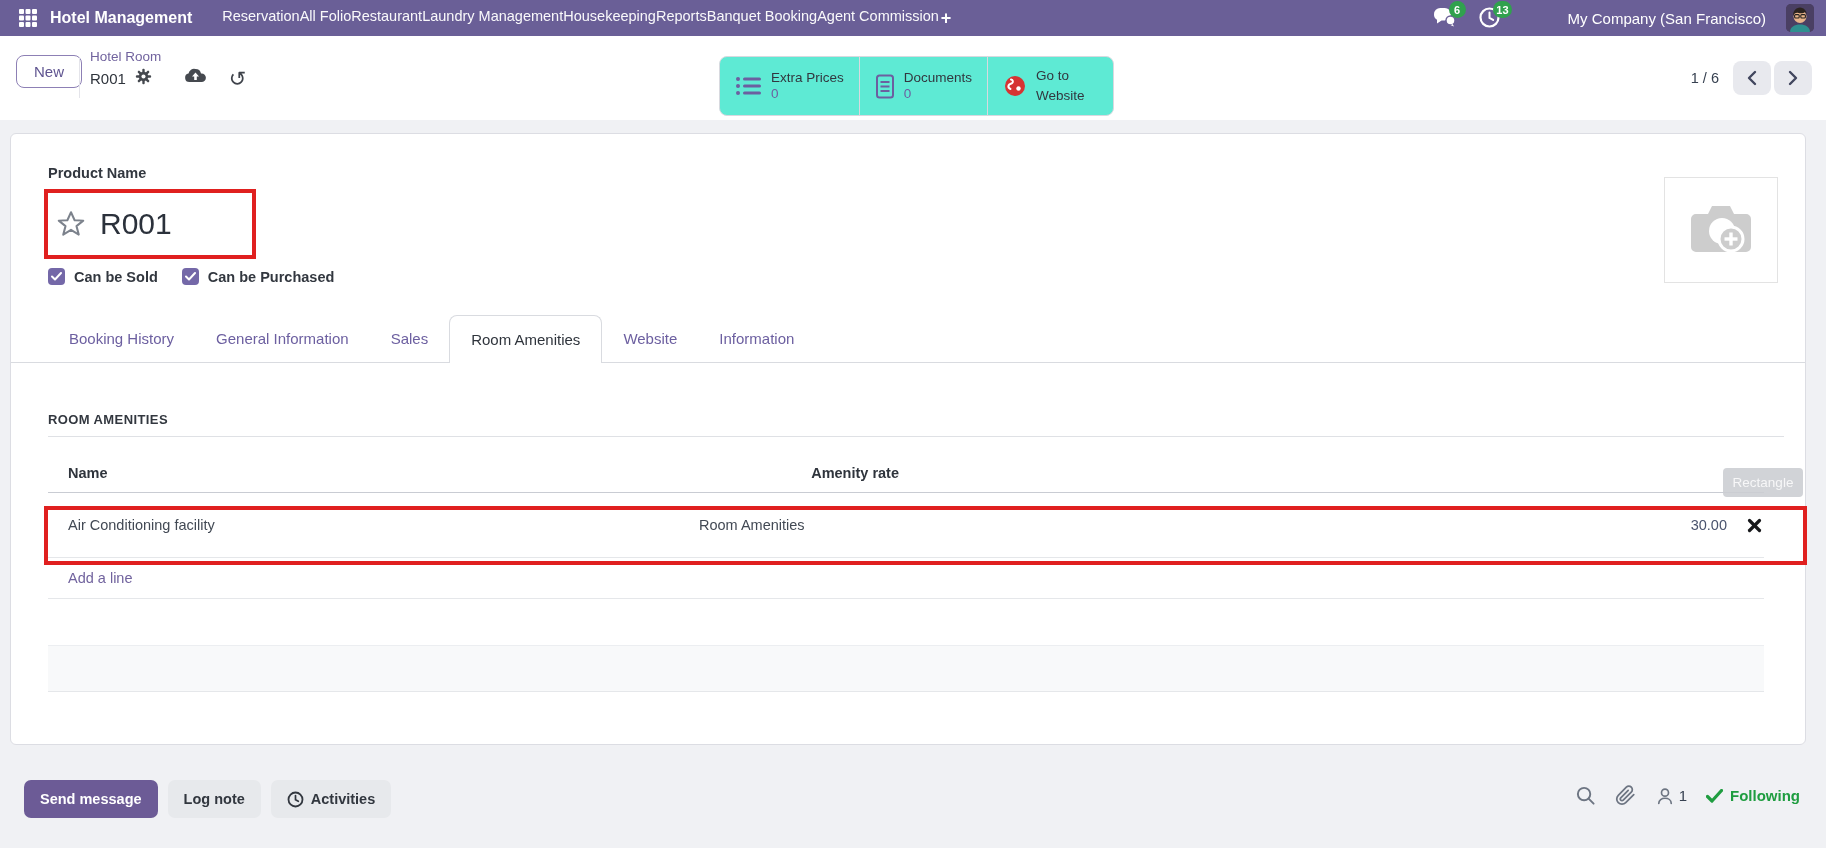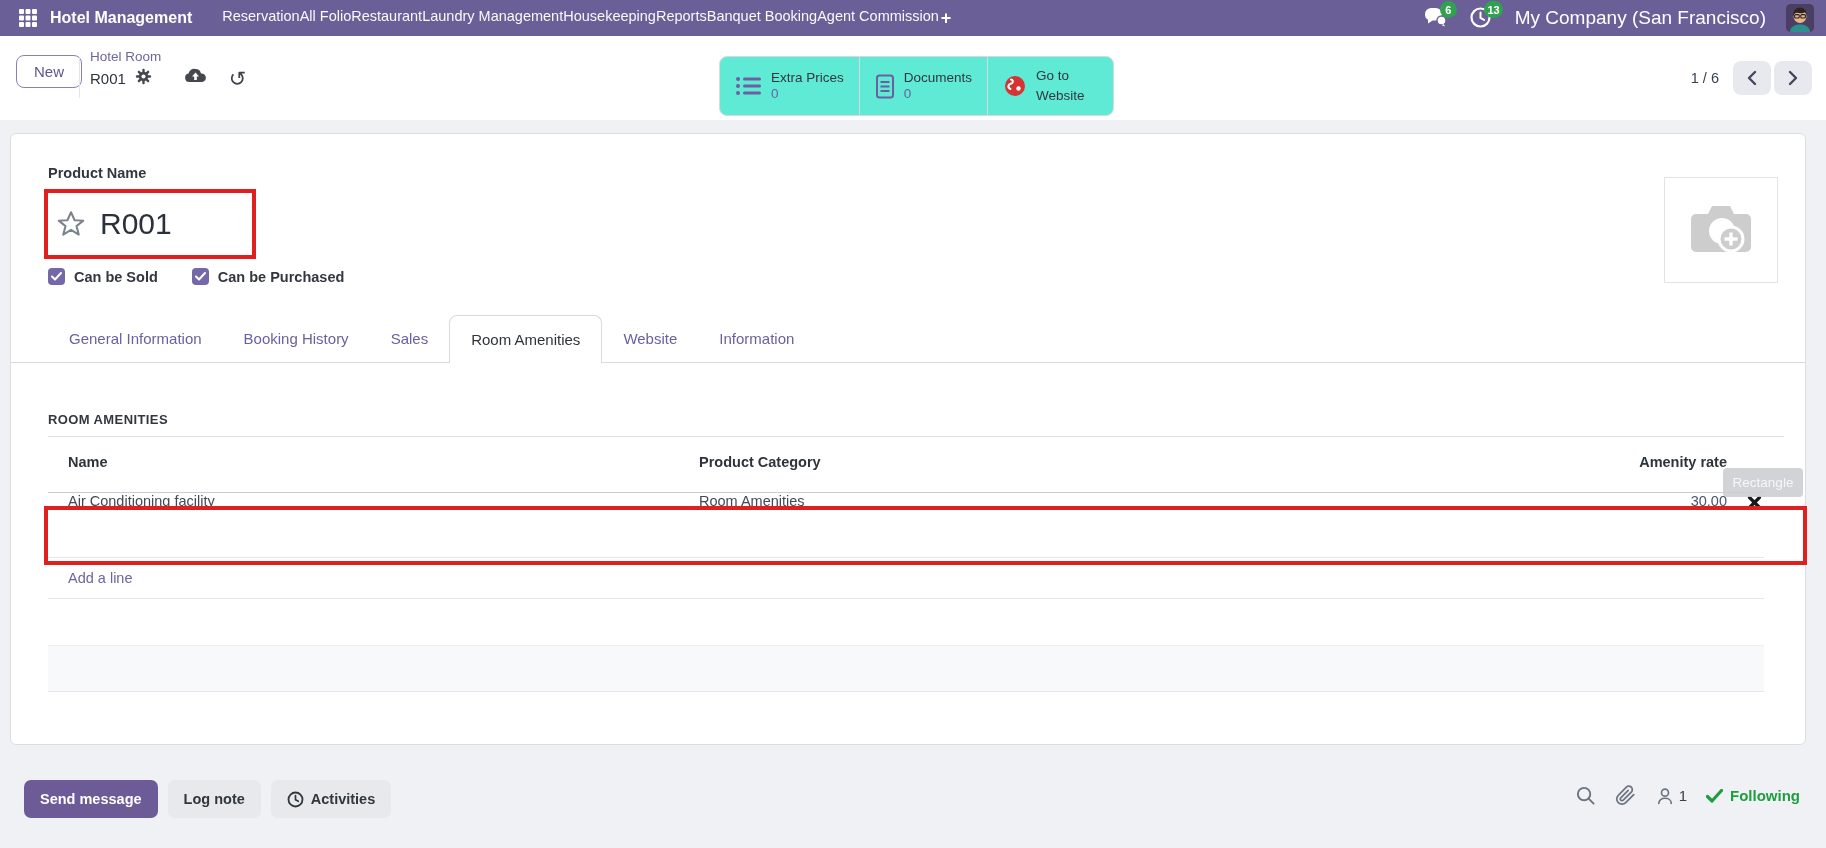--- a/index.html
+++ b/index.html
@@ -14,21 +14,21 @@
               margin:0 10px 0 4px; cursor:pointer; }
   .brand { font-size:16px; font-weight:700; margin-right:30px; white-space:nowrap; }
   .nav-items { display:flex; align-items:flex-start; font-size:14.5px; }
   .nav-item { cursor:pointer; white-space:nowrap; opacity:.96; }
   .nav-plus { font-size:18px; font-weight:700; cursor:pointer; margin-left:2px; }
   .topbar-right { margin-left:auto; display:flex; align-items:center; gap:20px; }
   .icon-badge-wrap { position:relative; width:26px; height:24px; cursor:pointer; }
   .green-badge { position:absolute; top:-5px; right:-8px; min-width:17px; height:17px; padding:0 3px;
                  background:#30a14e; border-radius:9px; font-size:11px; font-weight:700; color:#fff;
                  display:flex; align-items:center; justify-content:center; }
-  .company-name { font-size:19px; white-space:nowrap; }
+  .company-name { font-size:15px; white-space:nowrap;margin-left:44px; }
   .avatar { width:28px; height:28px; border-radius:5px; overflow:hidden; cursor:pointer; background:#4a3f63; }
 
   
   .controlbar { position:absolute; left:0; top:36px; width:100%; height:84px; background:#fff; }
   .new-btn { position:absolute; left:16px; top:19px; padding:7px 17px; background:#fff;
              border:1px solid #8d80b5; border-radius:8px; color:#5f5490; font-size:15px;
              font-weight:500; cursor:pointer; }
   .cp-divider { position:absolute; left:79px; top:22px; width:1px; height:40px; background:#e4e4ea; }
   .breadcrumb-block { position:absolute; left:90px; top:13px; }
   .bc-parent { font-size:13.5px; color:#71639e; cursor:pointer; }
@@ -58,42 +58,42 @@
   .content { position:absolute; left:0; top:120px; width:100%; height:530px; background:#f0f1f4; }
   .sheet { position:absolute; left:10px; top:13px; width:1796px; height:612px; background:#fff;
            border:1px solid #dcdde3; border-radius:6px; }
 
   .product-label { position:absolute; left:37px; top:31px; font-size:14.5px; font-weight:700; color:#32373f; }
   .red-box-name { position:absolute; left:33px; top:55px; width:212px; height:70px;
                   border:4px solid #e0201f; display:flex; align-items:center; padding-left:8px; gap:14px; z-index:6; }
   .big-name { font-size:30px; color:#2b313b; }
   .star-wrap { cursor:pointer; display:flex; }
 
-  .check-row { position:absolute; left:37px; top:134px; display:flex; gap:34px; }
+  .check-row { position:absolute; left:37px; top:134px; display:flex; gap:24px; }
   .check-item { display:flex; align-items:center; gap:9px; cursor:pointer; }
   .checkbox { width:17px; height:17px; background:#7468a8; border-radius:4px;
               display:flex; align-items:center; justify-content:center; }
   .check-label { font-size:14.5px; font-weight:600; color:#32373f; }
 
   .img-placeholder { position:absolute; left:1653px; top:43px; width:114px; height:106px;
                      border:1px solid #e3e3e3; display:flex; align-items:center; justify-content:center;
                      cursor:pointer; }
 
   .tabs { position:absolute; left:0; top:181px; width:100%; height:48px; display:flex;
           padding-left:37px; border-bottom:1px solid #d9dbe0; }
   .tab { padding:0 21px; line-height:47px; font-size:15px; color:#6c5fa0; cursor:pointer; white-space:nowrap; }
   .tab.active { background:#fff; color:#2f343c; border:1px solid #d9dbe0; border-bottom:none;
                 border-radius:8px 8px 0 0; height:48px; position:relative; z-index:2; }
 
   .section-title { position:absolute; left:37px; top:278px; font-size:13px; font-weight:700;
                    color:#32373f; letter-spacing:.4px; }
   .section-rule { position:absolute; left:37px; right:21px; top:302px; height:1px; background:#dfe1e5; }
 
   .amen-table { position:absolute; left:37px; right:41px; top:320px; }
-  .t-row { display:flex; }
+  .t-row { display:flex; align-items:center; }
   .t-head { height:39px; border-bottom:1px solid #c9ccd3; font-weight:700; font-size:14.5px; color:#2f343c; }
   .col-name { width:651px; padding-left:20px; }
   .col-cat { flex:1; }
   .col-rate { width:200px; text-align:right; position:relative; z-index:2; }
   .col-del { width:37px; display:flex; justify-content:flex-end; }
   .t-data { height:65px; border-bottom:1px solid #e5e7ea; font-size:14.5px; color:#424954; }
   .t-data .col-rate { color:#4a546e; }
   .del-btn { background:none; border:none; cursor:pointer; display:flex; padding:2px; }
   .t-addline { height:41px; border-bottom:1px solid #e5e7ea; display:flex; align-items:center; }
   .addline-link { margin-left:20px; font-size:14.5px; color:#71639e; cursor:pointer; }
@@ -307,35 +307,34 @@
         <svg width="66" height="56" viewBox="0 0 66 56">
           <path d="M24 4 L42 4 L46 12 L58 12 a5 5 0 0 1 5 5 v28 a5 5 0 0 1 -5 5 H8 a5 5 0 0 1 -5 -5 V17 a5 5 0 0 1 5 -5 h12 z" fill="#cdcdcd"></path>
           <circle cx="34" cy="29" r="13" fill="#ffffff"></circle>
           <circle cx="43" cy="37" r="12" fill="#cdcdcd" stroke="#ffffff" stroke-width="3"></circle>
           <line x1="36.5" y1="37" x2="49.5" y2="37" stroke="#ffffff" stroke-width="3.4"></line>
           <line x1="43" y1="30.5" x2="43" y2="43.5" stroke="#ffffff" stroke-width="3.4"></line>
         </svg>
       </div>
 
       <div class="tabs">
+        <span class="tab">Booking History</span>
         <span class="tab">General Information</span>
-        <span class="tab">Booking History</span>
         <span class="tab">Sales</span>
         <span class="tab active">Room Amenities</span>
         <span class="tab">Website</span>
         <span class="tab">Information</span>
       </div>
 
       <div class="section-title">ROOM AMENITIES</div>
       <div class="section-rule"></div>
 
       <div class="amen-table">
         <div class="t-row t-head">
           <span class="col-name">Name</span>
-          <span class="col-cat">Product Category</span>
           <span class="col-rate">Amenity rate</span>
           <span class="col-del"></span>
         </div>
         <div class="t-row t-data">
           <span class="col-name">Air Conditioning facility</span>
           <span class="col-cat">Room Amenities</span>
           <span class="col-rate">30.00</span>
           <span class="col-del">
             <button class="del-btn">
               <svg width="15" height="15" viewBox="0 0 15 15">

